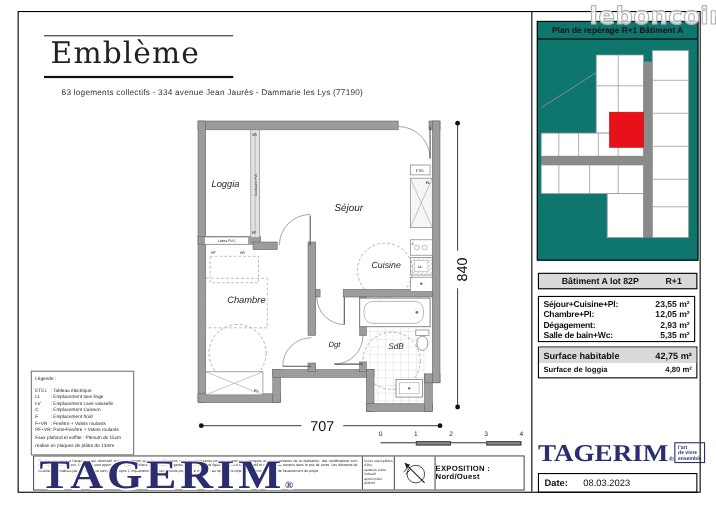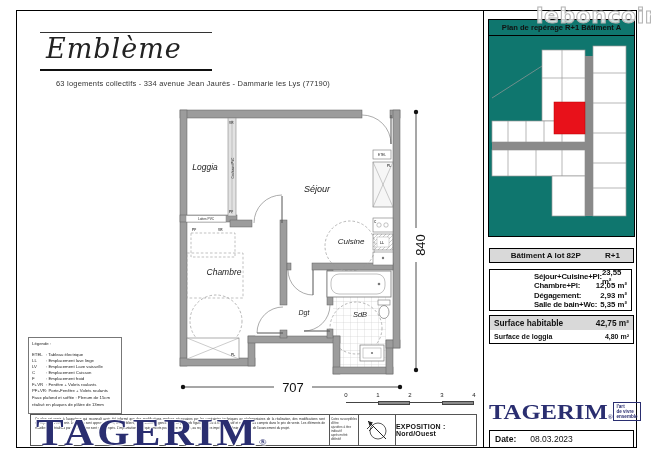--- a/index.html
+++ b/index.html
@@ -6,21 +6,21 @@
   .page{position:relative;width:651px;height:460px;background:#fff;overflow:hidden;
         font-family:"Liberation Sans",sans-serif;color:#111;}
   .abs{position:absolute;}
 
   
   .frame{left:16px;top:10px;width:619px;height:436px;border:1.5px solid #000;}
   .divider{left:483px;top:10px;width:0;height:437px;border-left:1.2px solid #000;}
 
   
   .brand-line-top{left:40px;top:32px;width:172px;border-top:1px solid #333;}
-  .brand-name{left:46px;top:33px;font-family:"DejaVu Serif",serif;font-style:italic;
+  .brand-name{left:46px;top:33px;font-family:"DejaVu Serif",serif;
               font-size:27px;letter-spacing:1px;color:#222;}
   .brand-underline{left:40px;top:69px;width:172px;border-top:2px solid #111;}
   .brand-sub{left:40px;top:79px;font-size:7.5px;color:#333;letter-spacing:.2px;padding-left:16px;}
 
   
   .watermark{left:536px;top:3px;z-index:60;font-family:"DejaVu Sans",sans-serif;
              font-weight:bold;font-size:22px;letter-spacing:.5px;
              color:rgba(255,255,255,.78);-webkit-text-stroke:1.1px #b5b5b5;}
 
   
@@ -31,21 +31,21 @@
 
   
   .lot-header{left:489px;top:248px;width:143px;height:13px;border:1.4px solid #000;
               background:#d9d9d9;display:flex;align-items:center;font-size:8px;font-weight:bold;}
   .lot-header .t1{flex:1;padding-left:4px;text-align:right;}
   .lot-header .t2{width:34px;}
   .lot-header .t3{width:28px;}
   .lot-detail{left:489px;top:269px;width:143px;height:42px;border:1px solid #000;
               padding:2px 4px;box-sizing:border-box;font-size:7.8px;}
   .lot-row{display:flex;justify-content:space-between;height:9.3px;align-items:center;}
-  .lot-row .lbl{font-weight:bold;letter-spacing:-.2px;margin-left:40px;}
+  .lot-row .lbl{font-weight:bold;letter-spacing:-.2px;}
   .lot-row .val{text-align:left;font-weight:bold;}
   .lot-summary{left:489px;top:315px;width:143px;height:27px;border:1.5px solid #000;box-sizing:content-box;}
   .sum-row1{background:#d9d9d9;height:14px;display:flex;justify-content:space-between;
             align-items:center;padding:0 4px;font-size:8.3px;font-weight:bold;}
   .sum-row2{height:12px;display:flex;justify-content:space-between;align-items:center;
             padding:0 4px;font-size:7px;font-weight:bold;}
 
   
   .tagerim-right{left:489px;top:398px;width:145px;height:27px;display:flex;align-items:center;}
   .tg-word-sm{font-family:"Liberation Serif",serif;font-weight:bold;font-size:22px;

